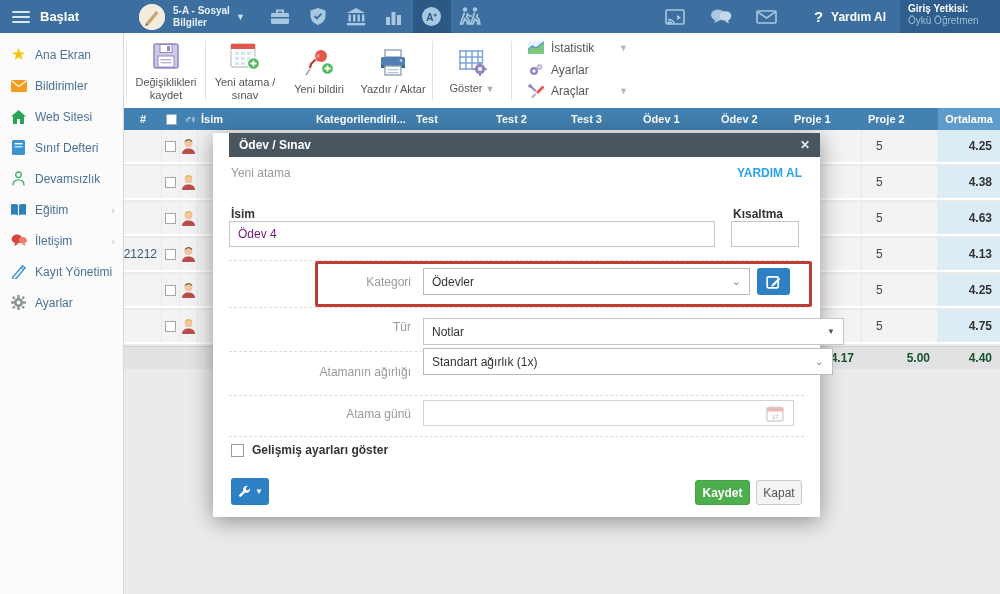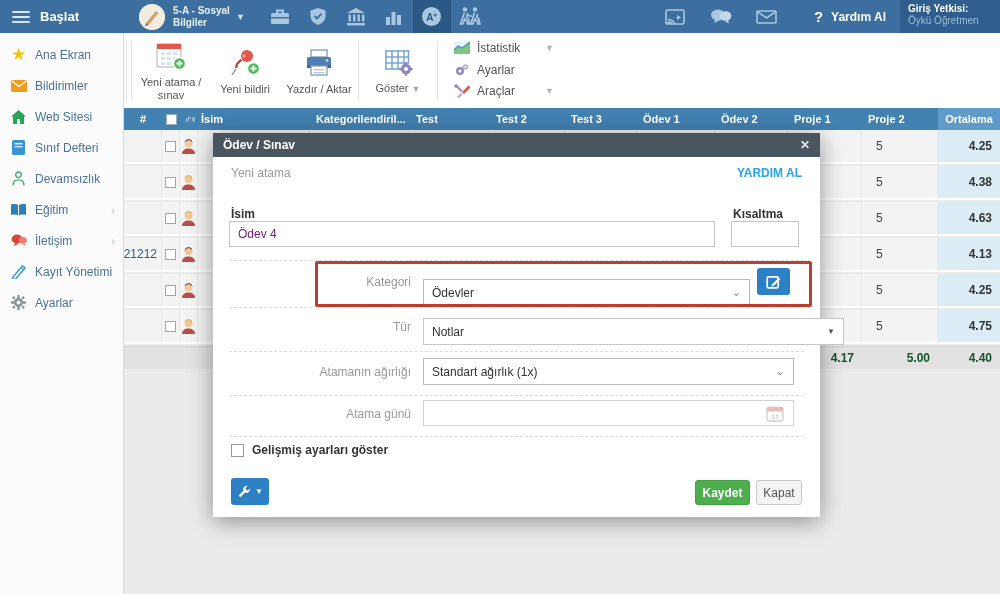--- a/index.html
+++ b/index.html
@@ -68,21 +68,21 @@
   .g-row { display:flex; height:36px; }
   .g-cell { height:34px; background:#f3f3f3; border-right:1px solid #e9e9e9; border-bottom:2px solid #fff; display:flex; align-items:center; font-size:12px; color:#444; }
   .g-cell.c-num { justify-content:flex-end; padding-right:4px; color:#355a7d; }
   .g-cell.c-avg { background:#dcecf5; justify-content:flex-end; padding-right:8px; font-weight:bold; color:#333; border-right:none; }
   .g-cell.c-p2 { padding-left:14px; }
   .row-checkbox { width:11px; height:11px; background:#fff; border:1px solid #a5a5a5; margin:0 auto; cursor:pointer; }
   .g-summary { display:flex; height:22px; border-top:1px solid #cfcfcf; }
   .s-cell { height:22px; background:#e2e2e2; display:flex; align-items:center; justify-content:flex-end; padding-right:8px; font-size:12px; font-weight:bold; color:#14532d; }
 
   
-  .modal { position:absolute; left:213px; top:133px; width:607px; height:384px; background:#fff; box-shadow:0 4px 22px rgba(0,0,0,.4); z-index:10; }
+  .modal { position:absolute; left:213px; top:133px; width:607px; height:384px; background:#fff; box-shadow:0 4px 22px rgba(0,0,0,.4); z-index:10;padding-left:16px; }
   .modal-header { height:24px; background:#4a565f; color:#fff; display:flex; align-items:center; padding:0 10px; font-size:12px; font-weight:bold; }
   .modal-close { margin-left:auto; cursor:pointer; font-size:12px; color:#e8e8e8; }
   .m-heading { position:absolute; left:18px; top:33px; font-size:12px; color:#9a9a9a; }
   .m-subheading { position:absolute; left:18px; top:48px; font-size:12px; color:#9a9a9a; }
   .m-help { position:absolute; right:18px; top:33px; font-size:12px; font-weight:bold; color:#2aa3e8; cursor:pointer; }
   .f-label-bold { position:absolute; font-size:12px; font-weight:bold; color:#333; }
   .m-input { position:absolute; height:26px; border:1px solid #c6c6c6; background:#fff; font-size:12px; padding:0 8px; font-family:"Liberation Sans",sans-serif; color:#701a75; }
   .dashed { position:absolute; left:16px; right:16px; border-top:1px dashed #dcdcdc; }
   .f-label { position:absolute; left:18px; width:180px; text-align:right; font-size:12px; color:#999; }
   .m-select { position:absolute; height:27px; border:1px solid #bbb; background:#fff; display:flex; align-items:center; padding:0 8px; font-size:12px; color:#333; cursor:pointer; }
@@ -295,20 +295,31 @@
             <rect x="11" y="11" width="2.4" height="2.4" transform="rotate(45 12.2 12.2)"></rect>
           </g>
         </svg>
     </span>
     <span class="s-label">Ayarlar</span>
   </div>
 </div>
 
 <div class="toolbar">
   <div class="vsep"></div>
+  <div class="tool-btn">
+    <svg width="30" height="30" viewBox="0 0 30 30">
+        <rect x="3" y="3" width="24" height="24" rx="2" fill="#cfc8e8" stroke="#9287c2" stroke-width="1.5"></rect>
+        <rect x="9" y="3.5" width="12" height="8" fill="#fff" stroke="#9287c2"></rect>
+        <rect x="16" y="5" width="3" height="5" fill="#9287c2"></rect>
+        <rect x="7" y="15" width="16" height="11" fill="#fff" stroke="#9287c2"></rect>
+        <rect x="9.5" y="18" width="11" height="1.4" fill="#b9b1da"></rect>
+        <rect x="9.5" y="21" width="11" height="1.4" fill="#b9b1da"></rect>
+      </svg>
+    <div class="t-label">Değişiklikleri kaydet</div>
+  </div>
   <div class="vsep"></div>
   <div class="tool-btn">
     <svg width="32" height="30" viewBox="0 0 32 30">
         <rect x="2" y="3" width="24" height="23" rx="2" fill="#fff" stroke="#c9c9c9" stroke-width="1.4"></rect>
         <rect x="2" y="3" width="24" height="5" fill="#e2574c"></rect>
         <g fill="#d6e4ef">
           <rect x="6" y="11" width="4" height="3"></rect>
           <rect x="12" y="11" width="4" height="3"></rect>
           <rect x="18" y="11" width="4" height="3"></rect>
           <rect x="6" y="16" width="4" height="3"></rect>
@@ -590,21 +601,21 @@
   <div class="m-help">YARDIM AL</div>
 
   <div class="f-label-bold" style="left:18px; top:74px;">İsim</div>
   <div class="f-label-bold" style="left:520px; top:74px;">Kısaltma</div>
   <input class="m-input" style="left: 16px; top: 88px; width: 486px;" value="Ödev 4">
   <input class="m-input" style="left: 518px; top: 88px; width: 68px;" value="">
 
   <div class="dashed" style="top:127px;"></div>
 
   <div class="f-label" style="top:142px;">Kategori</div>
-  <div class="m-select" style="left:210px; top:146px; width:327px;">
+  <div class="m-select" style="left:210px; top:135px; width:327px;">
     <span>Ödevler</span>
       <span class="sel-caret">⌄</span>
   </div>
   <div class="edit-btn">
     <svg width="15" height="15" viewBox="0 0 15 15">
         <rect x="1.2" y="2.8" width="11" height="11" rx="1.2" fill="none" stroke="#fff" stroke-width="1.7"></rect>
         <path d="M6 10.5l6.8-6.8 1.6 1.6-6.8 6.8-2.2.6z" fill="#fff"></path>
       </svg>
   </div>
   <div class="annotation-box"></div>
@@ -613,21 +624,21 @@
 
   <div class="f-label" style="top:187px;">Tür</div>
   <div class="m-select" style="left:210px; top:185px; width:421px; border-color:#c6c6c6;">
     <span>Notlar</span>
       <span class="sel-caret-solid">▼</span>
   </div>
 
   <div class="dashed" style="top:218px;"></div>
 
   <div class="f-label" style="top:232px;">Atamanın ağırlığı</div>
-  <div class="m-select" style="left:210px; top:225px; width:371px;">
+  <div class="m-select" style="left:210px; top:215px; width:410px;">
     <span>Standart ağırlık (1x)</span>
       <span class="sel-caret">⌄</span>
   </div>
 
   <div class="dashed" style="top:262px;"></div>
 
   <div class="f-label" style="top:274px;">Atama günü</div>
   <input class="m-input" style="left: 210px; top: 267px; width: 371px; border-color: rgb(210, 210, 210);" value="">
   <div class="cal-btn">
     <svg width="18" height="17" viewBox="0 0 18 17">

